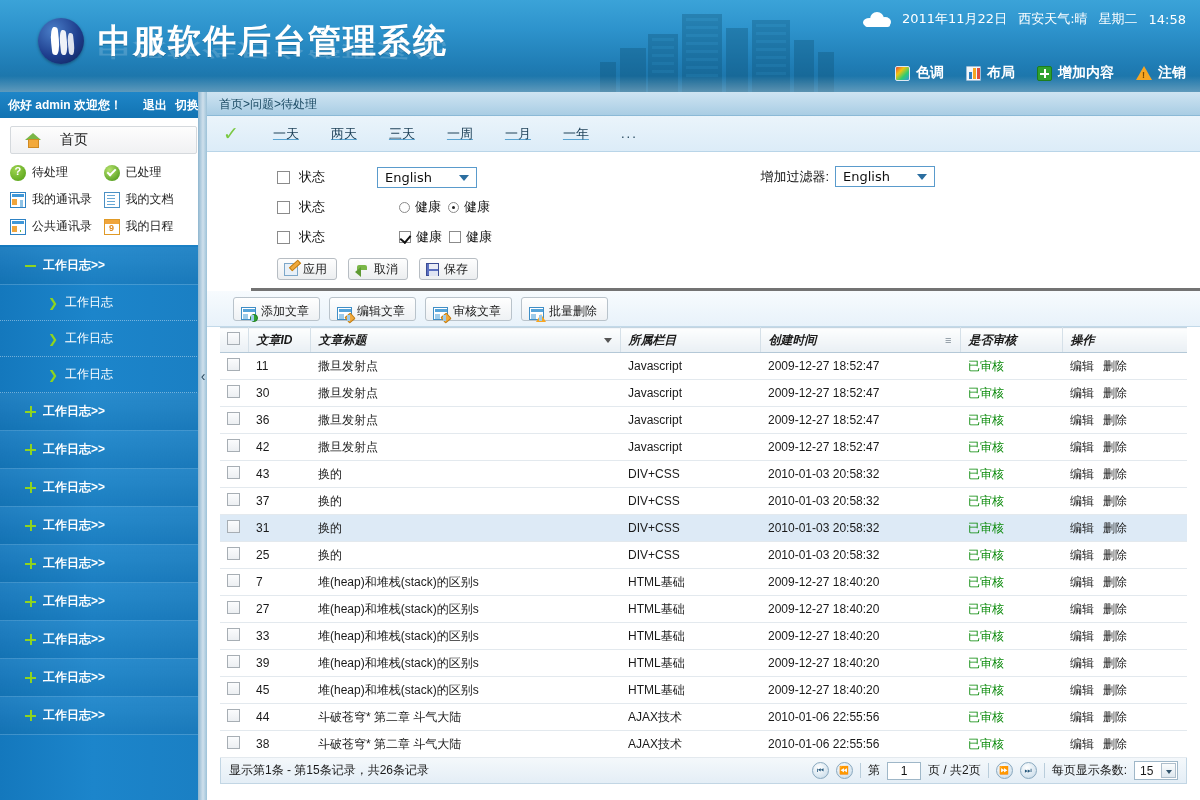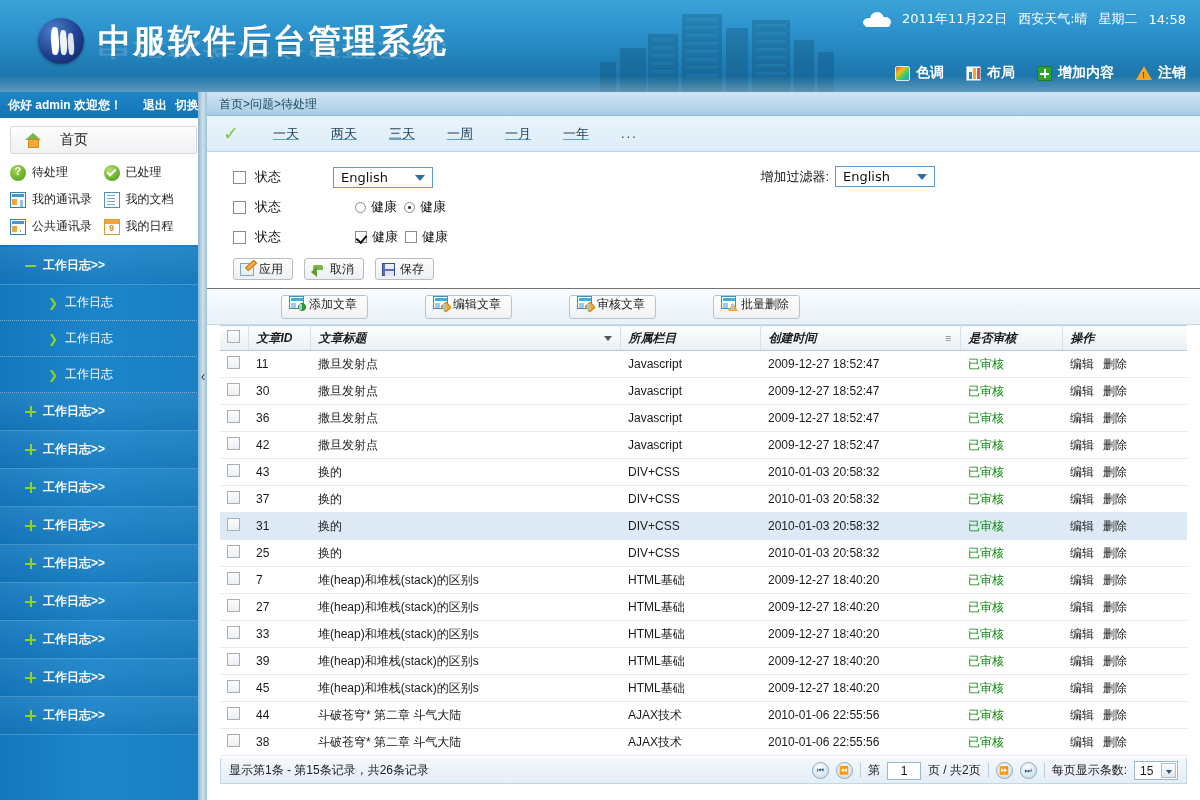--- a/index.html
+++ b/index.html
@@ -147,21 +147,21 @@
     background: linear-gradient(180deg,#eaf4fb,#dcecf8); border-bottom:1px solid #b9d5e8;
     padding-left:16px;
   }
   .ic-chevdown { color:#7ac943; font-size:19px; font-weight:bold; line-height:1; margin-right:34px; cursor:pointer; }
   .range-link {
     font-size:13px; color:#1c3f56; text-decoration:underline; text-decoration-color:#5aa3d0;
     margin-right: 32px; cursor:pointer; white-space:nowrap;
   }
   .range-link.more { text-decoration:none; letter-spacing:2px; margin-right:0; }
 
-  #filter-panel { position:relative; padding: 10px 0 6px 0; border-bottom:1px solid #737373; }
+  #filter-panel { position:relative; padding: 10px 0 6px 0; border-bottom:3px solid #737373;margin-left:44px; }
   .frow { display:flex; align-items:center; height:30px; padding-left:26px; }
   .frow .fchk { width:13px;height:13px;border:1px solid #8b8b8b;background:#fff;display:inline-block;margin-right:9px;}
   .frow .flabel { font-size:13px; color:#111; width:78px; }
   .fsel {
     width:100px; height:21px; border:1px solid #5a9bcc; background:#fff;
     display:flex; align-items:center; padding-left:7px; font-size:13px;
     font-family:"DejaVu Sans",sans-serif; color:#111; position:relative; cursor:pointer;
   }
   .fsel .arr { position:absolute; right:7px; top:7px; width:0;height:0;
     border-left:5px solid transparent;border-right:5px solid transparent;border-top:6px solid #2b6ea0;}
@@ -187,22 +187,22 @@
   .ic-save::before{content:"";position:absolute;left:2px;top:0px;width:9px;height:5px;background:#e9ecf5;}
   .ic-save::after{content:"";position:absolute;left:2px;top:7px;width:9px;height:5px;background:#dfe4f2;}
 
   #action-toolbar {
     height:36px; display:flex; align-items:center; gap:9px; padding-left:26px;
     background: linear-gradient(180deg,#f7fbfe,#e8f2fa); border-bottom:1px solid #c2d9e9;
   }
   .tbtn {
     height:24px; border:1px solid #b9c3cb; border-radius:3px;
     background: linear-gradient(180deg,#ffffff,#eef1f4);
-    display:flex; align-items:flex-start; gap:5px; padding:0 10px 0 7px;
-    font-size:12px; color:#1a1a1a; cursor:pointer;margin-left:48px;
+    display:flex; align-items:flex-end; gap:5px; padding:0 10px 0 7px;
+    font-size:12px; color:#1a1a1a; cursor:pointer;
   }
   .ic-art { width:15px;height:13px;display:inline-block;position:relative;background:#fff;border:1px solid #3f8ec6; }
   .ic-art::before{content:"";position:absolute;left:1px;top:1px;width:12px;height:3px;background:#55a4da;}
   .ic-art::after{content:"";position:absolute;left:1px;top:6px;width:5px;height:5px;background:#9dcbea;box-shadow:7px 0 0 -1px #9dcbea,7px 3px 0 -1px #9dcbea;}
   .badge-dot{position:absolute;right:-3px;bottom:-3px;width:8px;height:8px;border-radius:50%;}
   .bd-green{background:#2fa12f;border:1px solid #1d7d1d;}
   .bd-pencil{background:#f0a93c;border:1px solid #c07d14;border-radius:1px;transform:rotate(-40deg);}
   .bd-warn{width:0;height:0;border-left:5px solid transparent;border-right:5px solid transparent;border-bottom:8px solid #f6a623;background:none;border-radius:0;}
 
   

